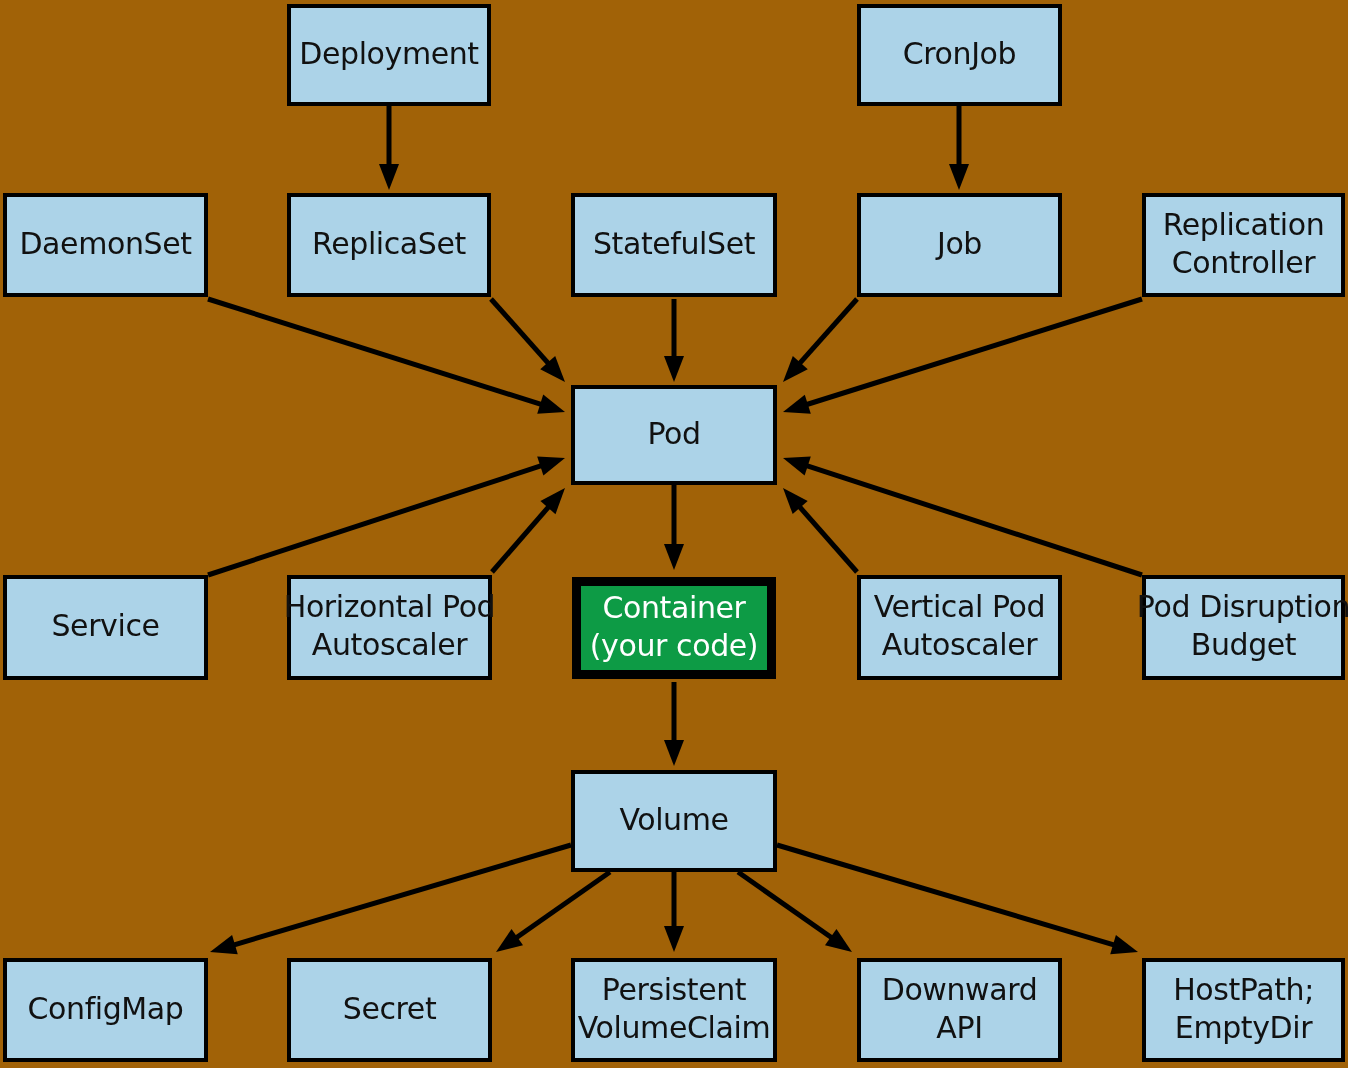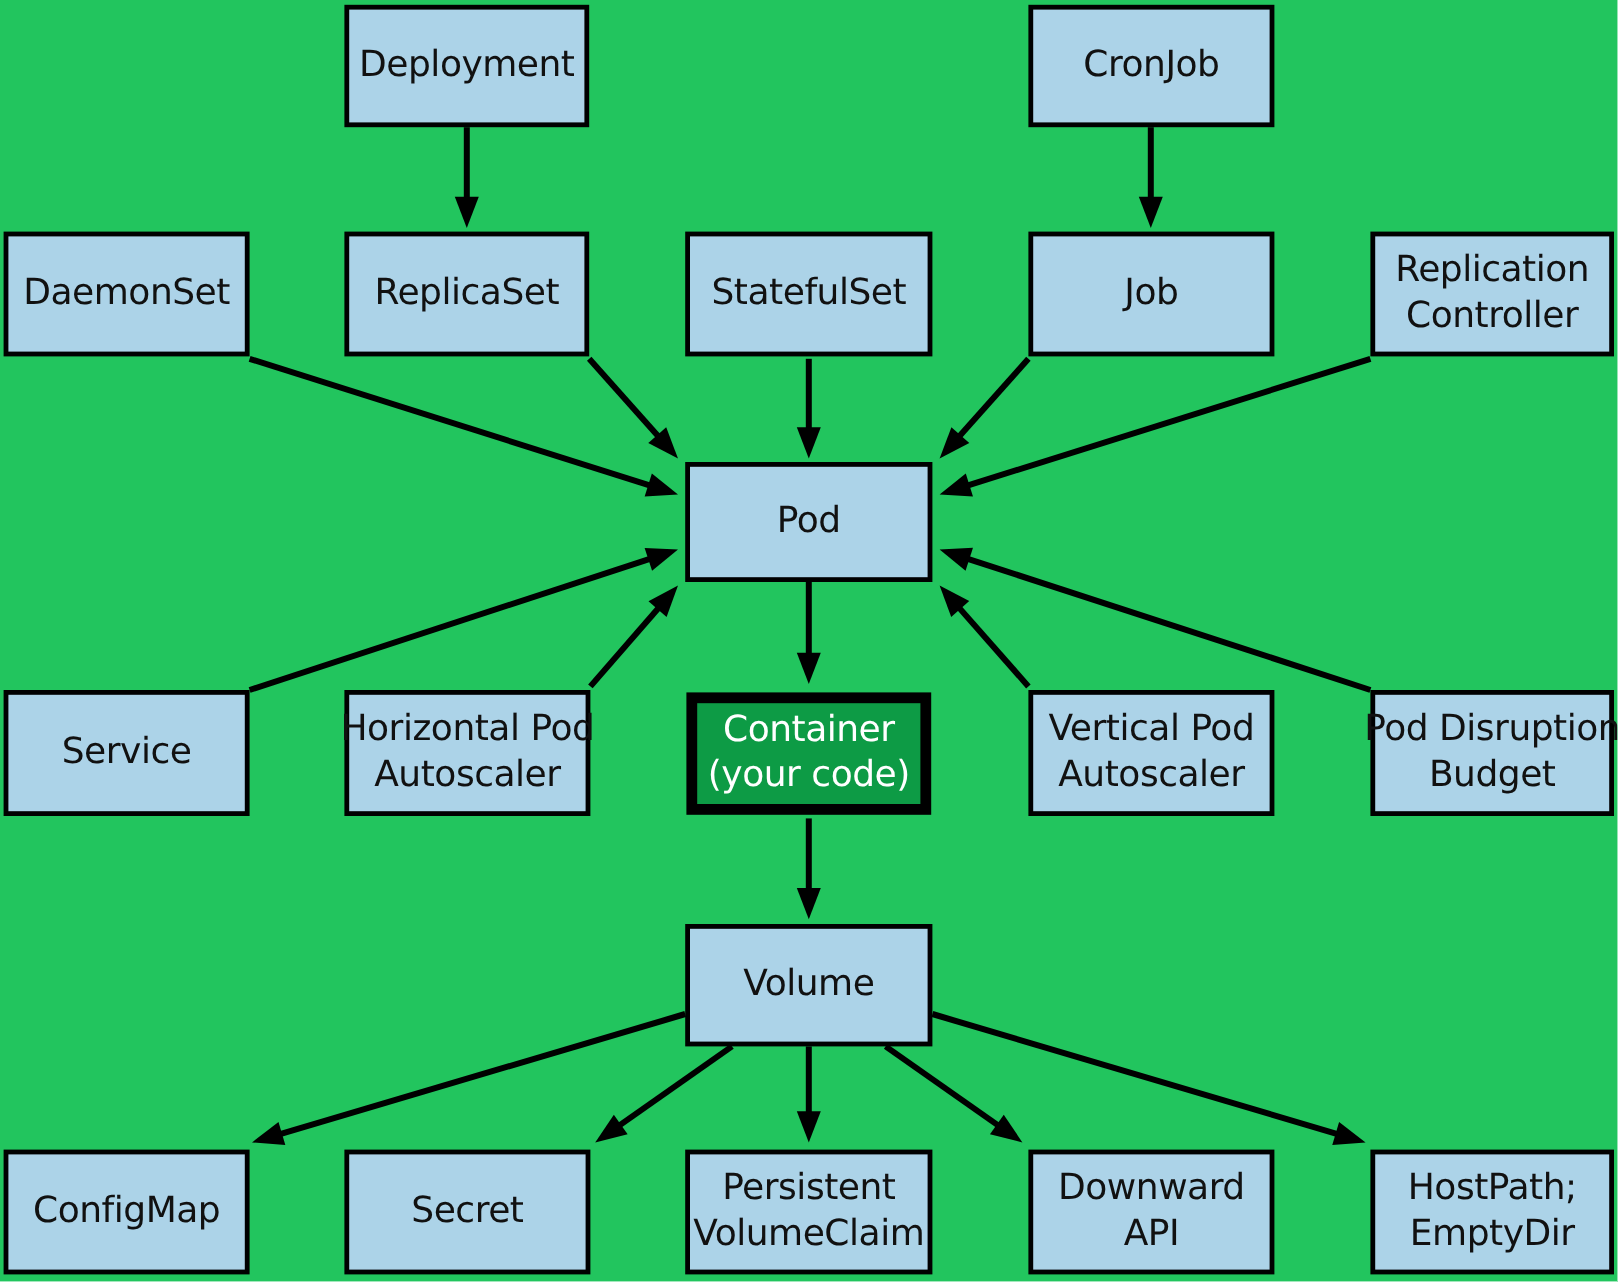--- a/index.html
+++ b/index.html
@@ -10,21 +10,21 @@
   body {
     width: 1348px;
     height: 1068px;
     overflow: hidden;
     font-family: "DejaVu Sans", sans-serif;
   }
   #diagram-root {
     position: relative;
     width: 1348px;
     height: 1068px;
-    background: #22c55e;
+    background: #a16207;
   }
   svg#diagram {
     display: block;
     width: 1348px;
     height: 1068px;
   }
   .node-rect {
     stroke: #000000;
     stroke-width: 4;
   }

